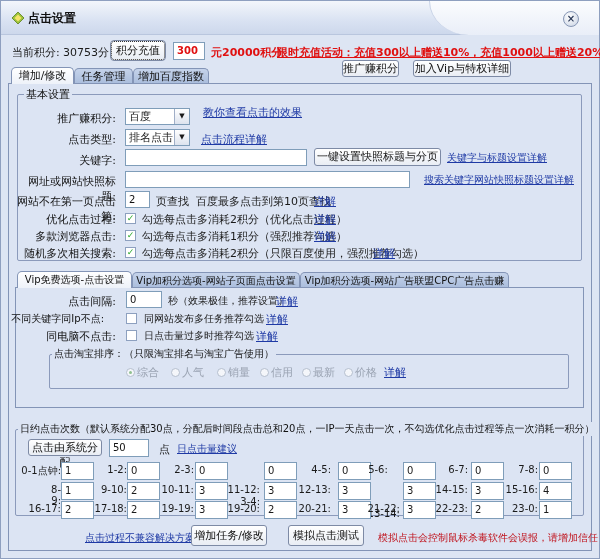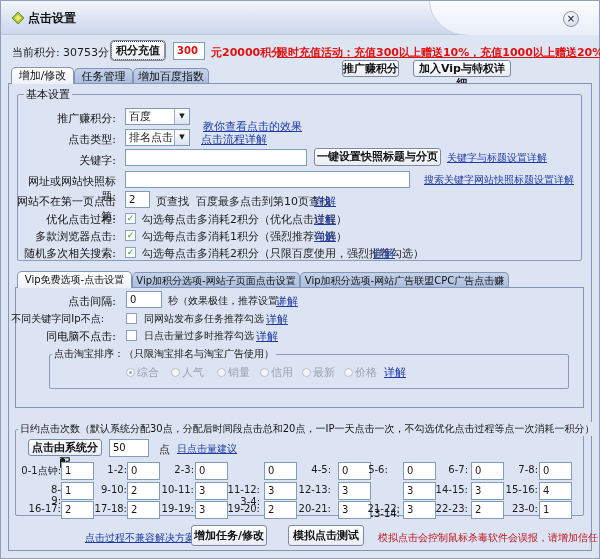--- a/index.html
+++ b/index.html
@@ -4,21 +4,21 @@
 <style>
 *{box-sizing:border-box;margin:0;padding:0;}
 body{width:600px;height:559px;overflow:hidden;background:#dfe6f4;font-family:"DejaVu Sans","Liberation Sans",sans-serif;font-size:11px;color:#1a1a1a;position:relative;}
 .win{position:absolute;left:0;top:0;width:600px;height:559px;background:#dde5f3;border:1px solid #8e9fbf;}
 .titlebar{position:absolute;left:0;top:0;width:598px;height:34px;background:linear-gradient(#f3f6fb,#d9e2f2 60%,#cdd8ec);border-bottom:1px solid #b9c6de;}
 .title-icon{position:absolute;left:11px;top:11px;width:12px;height:12px;}
 .title-text{position:absolute;left:27px;top:9px;font-weight:bold;font-size:12px;color:#111;}
 .title-wave{position:absolute;right:0;top:0;width:170px;height:34px;background:linear-gradient(#fbfcfe,#e9eef8);border-bottom-left-radius:40px 34px;border-left:1px solid #c7d2e6;}
 .close-btn{position:absolute;left:562px;top:10px;width:16px;height:16px;border-radius:50%;background:radial-gradient(circle at 40% 35%,#ffffff,#c8d2e4);border:1px solid #8797b5;font-size:10px;line-height:14px;text-align:center;color:#2c3b5a;font-weight:bold;}
 .abs{position:absolute;}
-.btn{position:absolute;background:linear-gradient(#ffffff,#e9edf4);border:1px solid #7d8aa5;border-radius:3px;text-align:center;font-size:11px;line-height:18px;color:#111;font-weight:bold;}
+.btn{position:absolute;background:linear-gradient(#ffffff,#e9edf4);border:1px solid #7d8aa5;border-radius:3px;text-align:center;font-size:11px;line-height:18px;color:#111;}
 .input{position:absolute;background:#fff;border:1px solid #7f9db9;font-size:10px;line-height:16px;padding-left:3px;color:#111;}
 .red{color:#e01010;font-weight:bold;}
 .link{color:#1f3aa5;text-decoration:underline;}
 .tab{position:absolute;height:16px;border:1px solid #8394b6;border-bottom:none;border-radius:5px 5px 0 0;background:linear-gradient(#c5d3ea,#a9bcdc);font-size:11px;line-height:15px;text-align:center;color:#111;}
 .tab.active{background:linear-gradient(#ffffff,#eef2f9);height:17px;z-index:2;}
 .panel{position:absolute;border:1px solid #8394b6;background:#dce4f3;}
 .group{position:absolute;border:1px solid #8b9abb;border-radius:2px;}
 .group-label{position:absolute;top:-8px;left:6px;background:#dce4f3;padding:0 2px;font-size:11px;color:#111;}
 .lbl{position:absolute;text-align:right;font-size:11px;color:#111;}
 .select{position:absolute;background:#fff;border:1px solid #7f9db9;font-size:11px;line-height:15px;padding-left:3px;}
@@ -62,21 +62,21 @@
 
   <div class="group" style="left:16px;top:93px;width:565px;height:167px;">
     <span class="group-label">基本设置</span>
   </div>
 
   <span class="lbl" style="left:20px;top:110px;width:95px;">推广赚积分:</span>
   <div class="select" style="left:124px;top:107px;width:65px;height:17px;">
     <span>百度</span>
     <span class="arrow">▼</span>
   </div>
-  <span class="abs link" style="left:202px;top:118px;">教你查看点击的效果</span>
+  <span class="abs link" style="left:202px;top:104px;">教你查看点击的效果</span>
 
   <span class="lbl" style="left:20px;top:131px;width:95px;">点击类型:</span>
   <div class="select" style="left:124px;top:128px;width:65px;height:17px;">
     <span>排名点击</span>
     <span class="arrow">▼</span>
   </div>
   <span class="abs link" style="left:200px;top:131px;">点击流程详解</span>
 
   <span class="lbl" style="left:20px;top:152px;width:95px;">关键字:</span>
   <div class="input" style="left:124px;top:148px;width:182px;height:17px;"></div>

